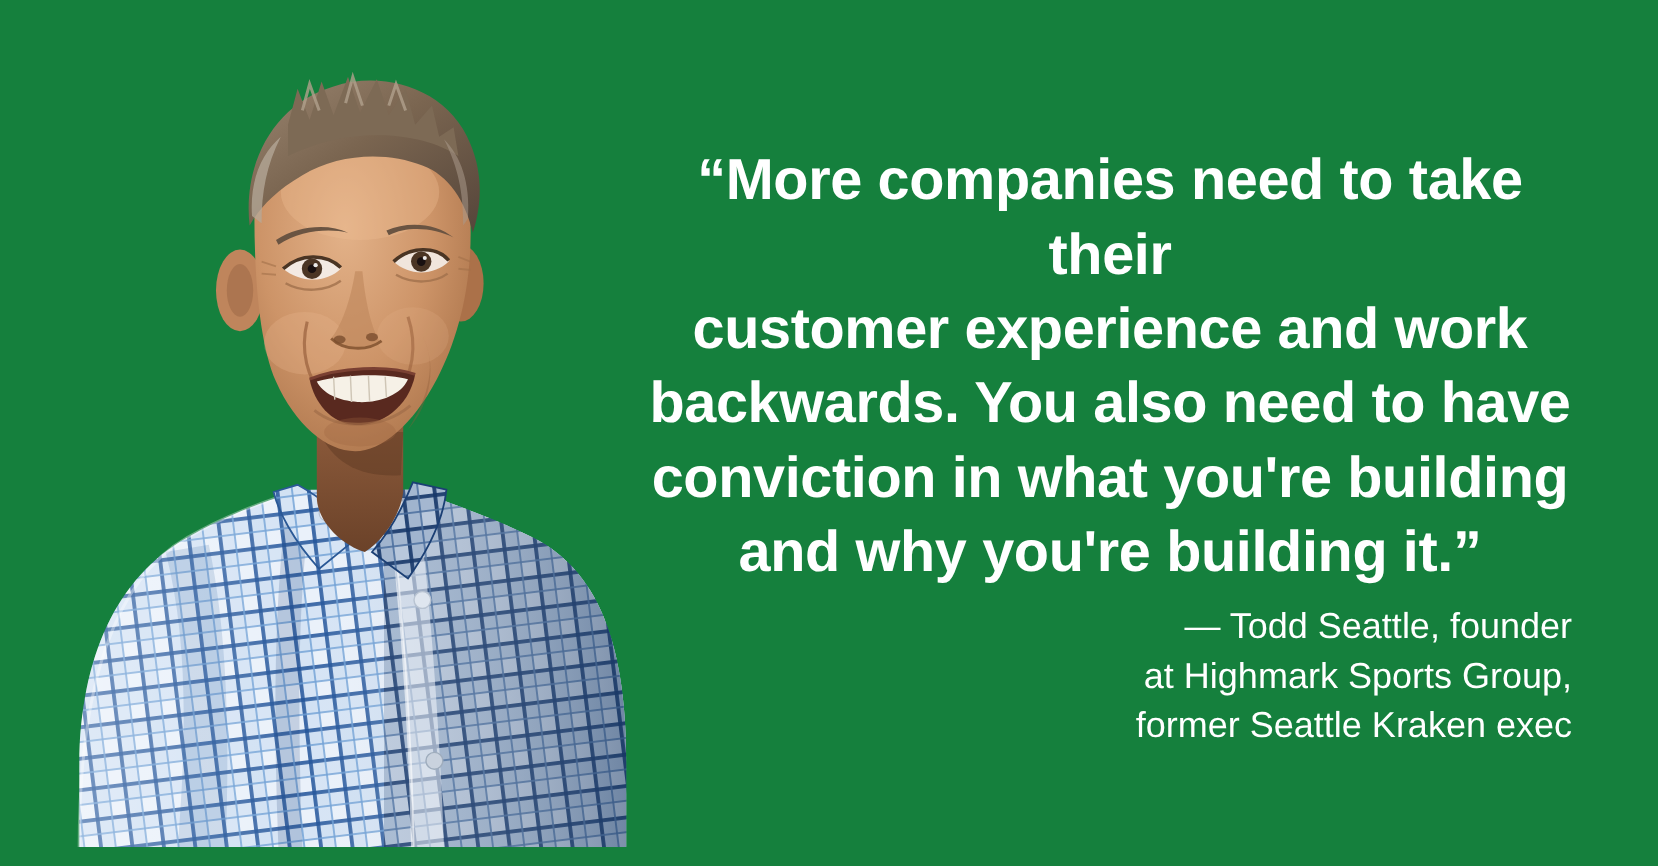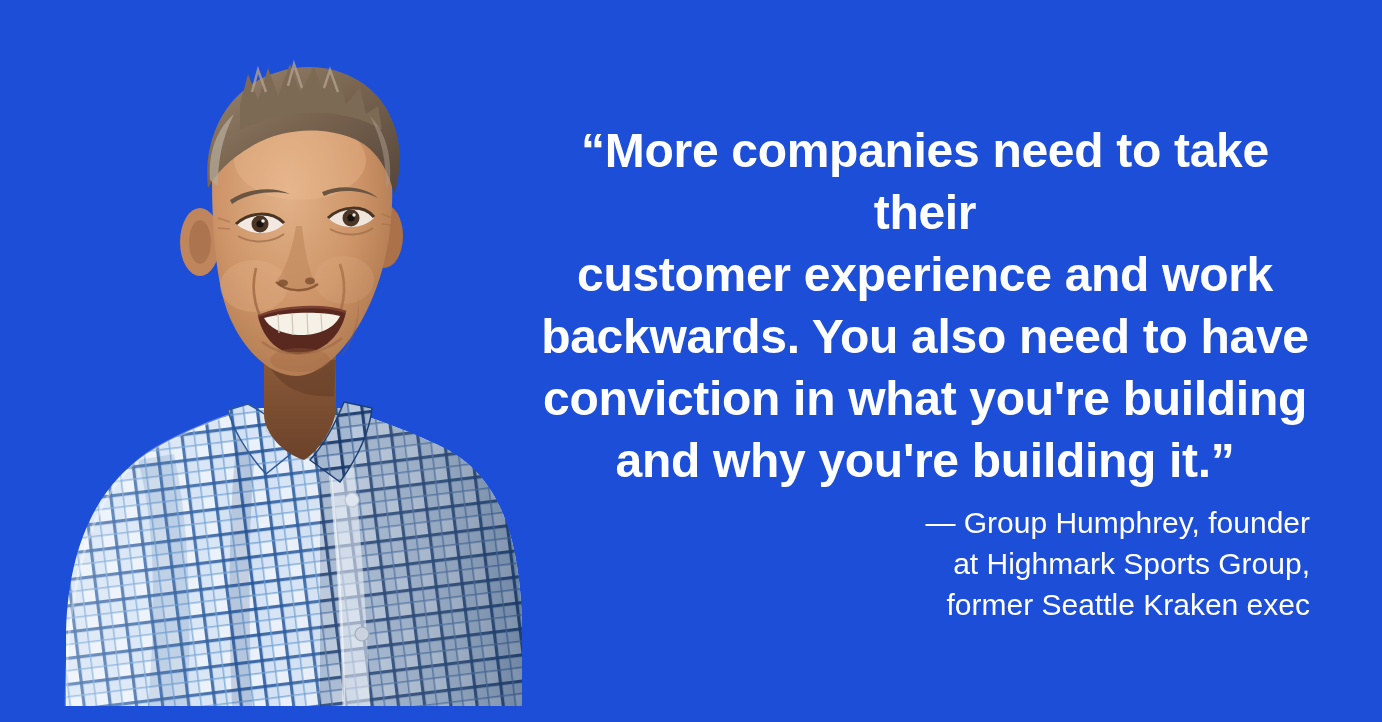--- a/index.html
+++ b/index.html
@@ -5,21 +5,21 @@
   * { margin:0; padding:0; box-sizing:border-box; }
   html, body { width:1382px; height:722px; overflow:hidden; }
   body {
     background:#1c4aa8;
     font-family:"Liberation Sans", sans-serif;
     position:relative;
   }
   .canvas {
     position:absolute; inset:0;
     width:1382px; height:722px;
-    background:#1d4ed8;
+    background:#15803d;
     overflow:hidden;
   }
 
   
   .photo-wrap {
     position:absolute;
     left:52px; top:30px;
     width:480px; height:676px;
     overflow:hidden;
   }
@@ -219,18 +219,18 @@
     </svg>
   </div>
 
   <div class="text-col">
     <div class="quote">“More companies need to take their
 customer experience and work
 backwards. You also need to have
 conviction in what you're building
 and why you're building it.”</div>
 
-    <div class="attribution">— Group Humphrey, founder
+    <div class="attribution">— Todd Seattle, founder
 at Highmark Sports Group,
 former Seattle Kraken exec</div>
   </div>
 
 </div>
 
 </body></html>

